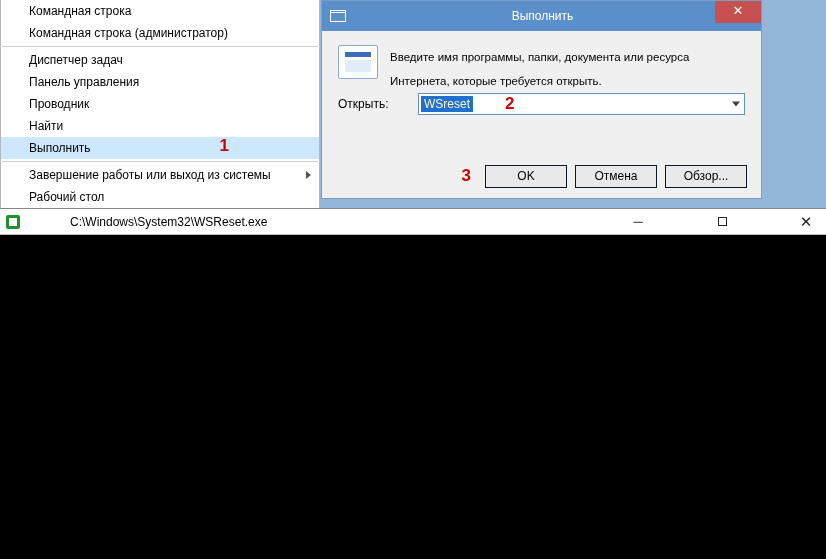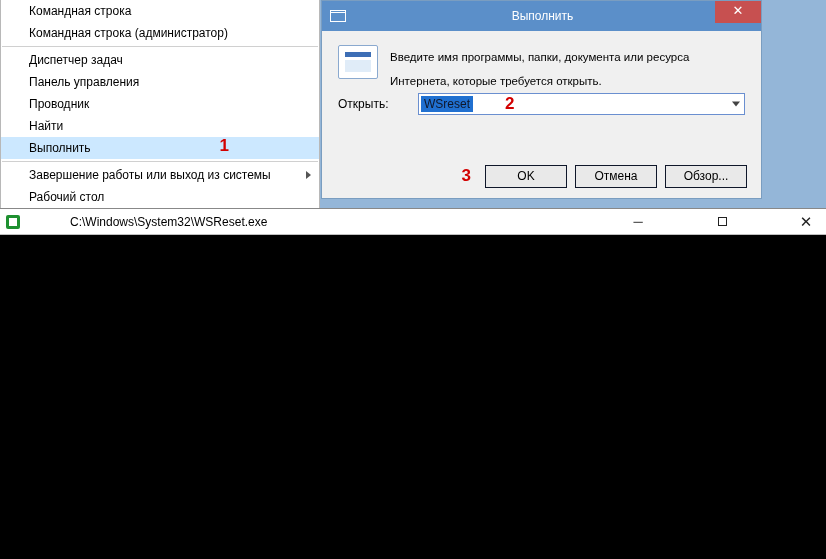--- a/index.html
+++ b/index.html
@@ -63,21 +63,21 @@
   }
   .run-desc { font-size: 11.5px; color: #000; line-height: 24px; }
 
   .run-row2 { display: flex; align-items: center; }
   .open-label { font-size: 12px; width: 80px; }
   .open-combo {
     flex: 1; height: 22px; border: 1px solid #6a8fd0; background: #fff;
     display: flex; align-items: center; position: relative;
   }
   .open-combo .value {
-    font-size: 12px; color: #0f172a; background: #2070d0; padding: 1px 3px; margin-left: 2px;
+    font-size: 12px; color: #fef9c3; background: #2070d0; padding: 1px 3px; margin-left: 2px;
   }
   .open-combo .combo-arrow {
     position: absolute; right: 4px; top: 50%; transform: translateY(-50%);
     width: 0; height: 0; border-left: 4px solid transparent; border-right: 4px solid transparent;
     border-top: 5px solid #444;
   }
 
   .run-buttons {
     position: absolute; bottom: 0; left: 0; right: 0; height: 44px;
     background: #f0f0f0; display: flex; justify-content: flex-end; align-items: center;

